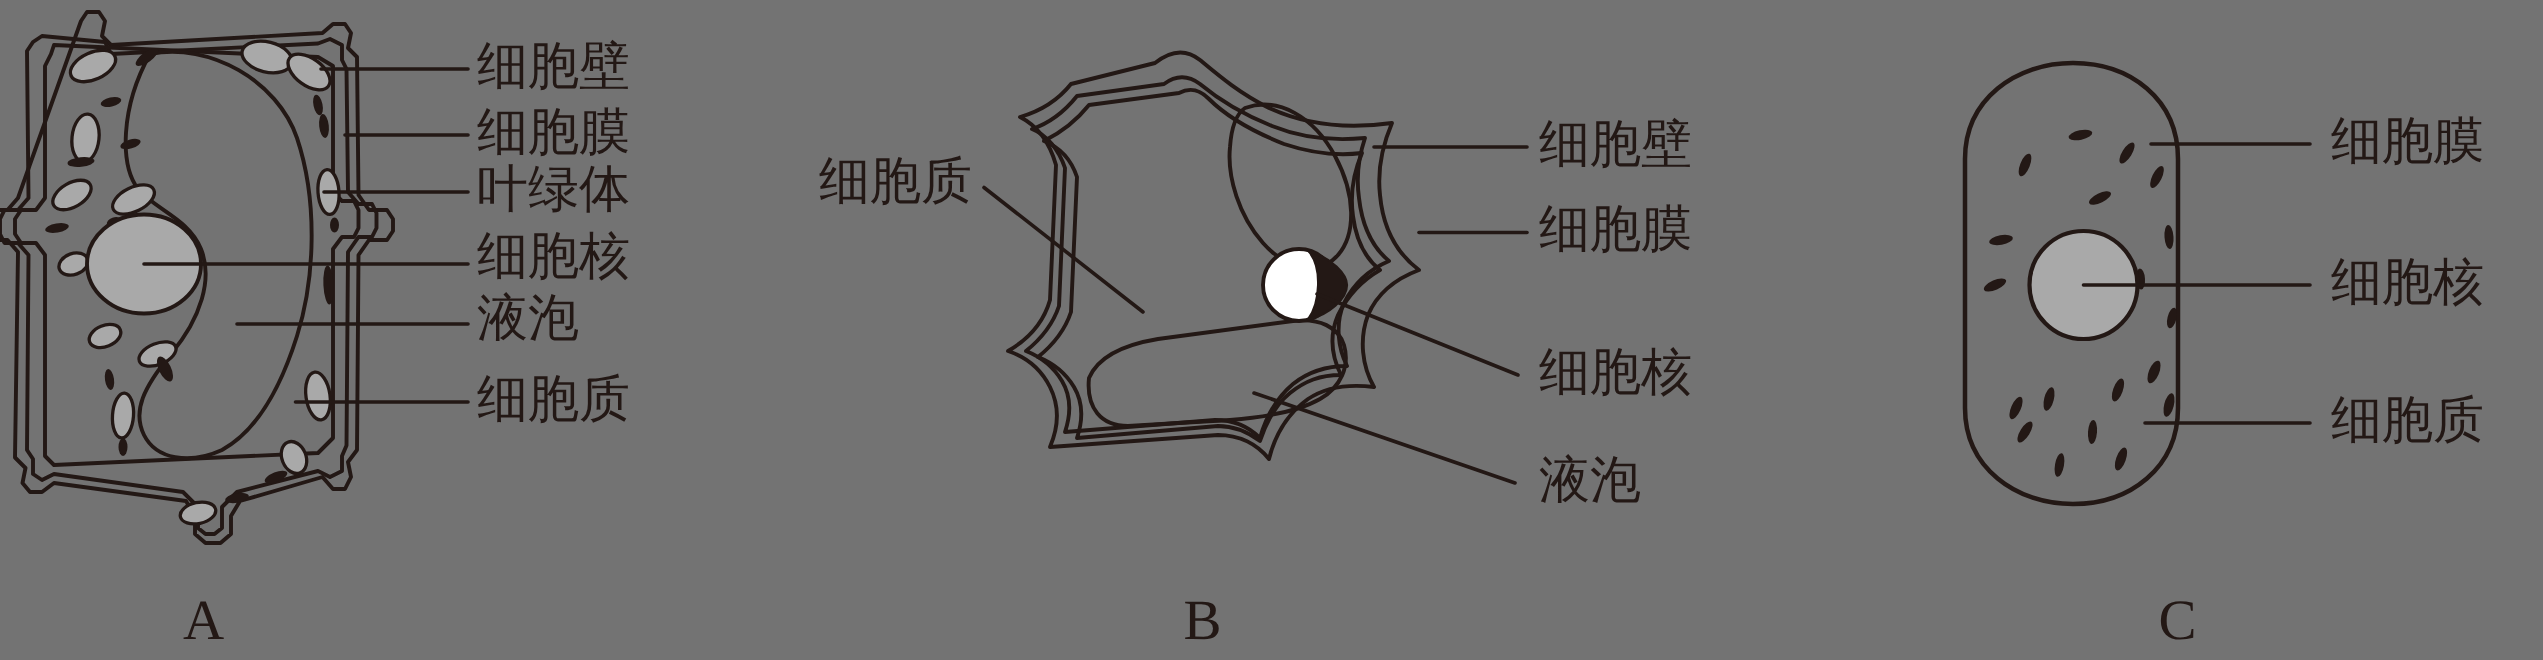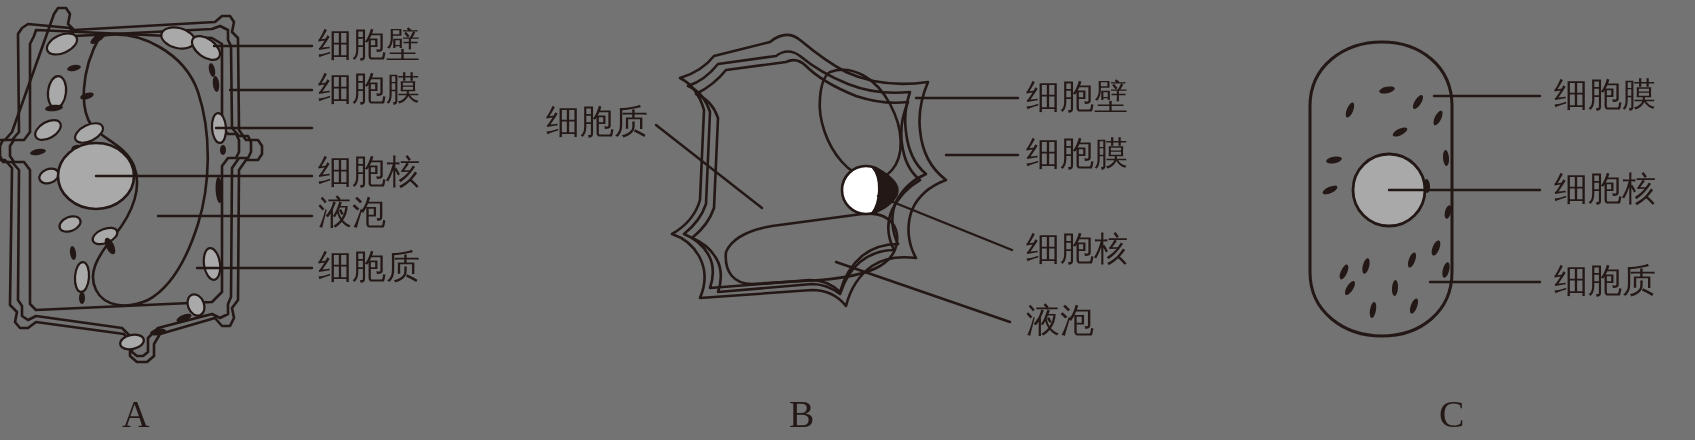--- a/index.html
+++ b/index.html
@@ -200,20 +200,21 @@
           <line x1="1389" y1="190" x2="1540" y2="190"></line>
           <line x1="1430" y1="282" x2="1540" y2="282"></line>
         </g>
       </g>
 
     </g>
   </svg>
 
   <div class="lbl" style="left:318px; top:28px;">细胞壁</div>
   <div class="lbl" style="left:318px; top:72px;">细胞膜</div>
+  <div class="lbl" style="left:318px; top:110px;">叶绿体</div>
   <div class="lbl" style="left:318px; top:155px;">细胞核</div>
   <div class="lbl" style="left:318px; top:196px;">液泡</div>
   <div class="lbl" style="left:318px; top:250px;">细胞质</div>
 
   <div class="lbl" style="left:546px; top:105px;">细胞质</div>
   <div class="lbl" style="left:1026px; top:80px;">细胞壁</div>
   <div class="lbl" style="left:1026px; top:137px;">细胞膜</div>
   <div class="lbl" style="left:1026px; top:232px;">细胞核</div>
   <div class="lbl" style="left:1026px; top:304px;">液泡</div>
 

